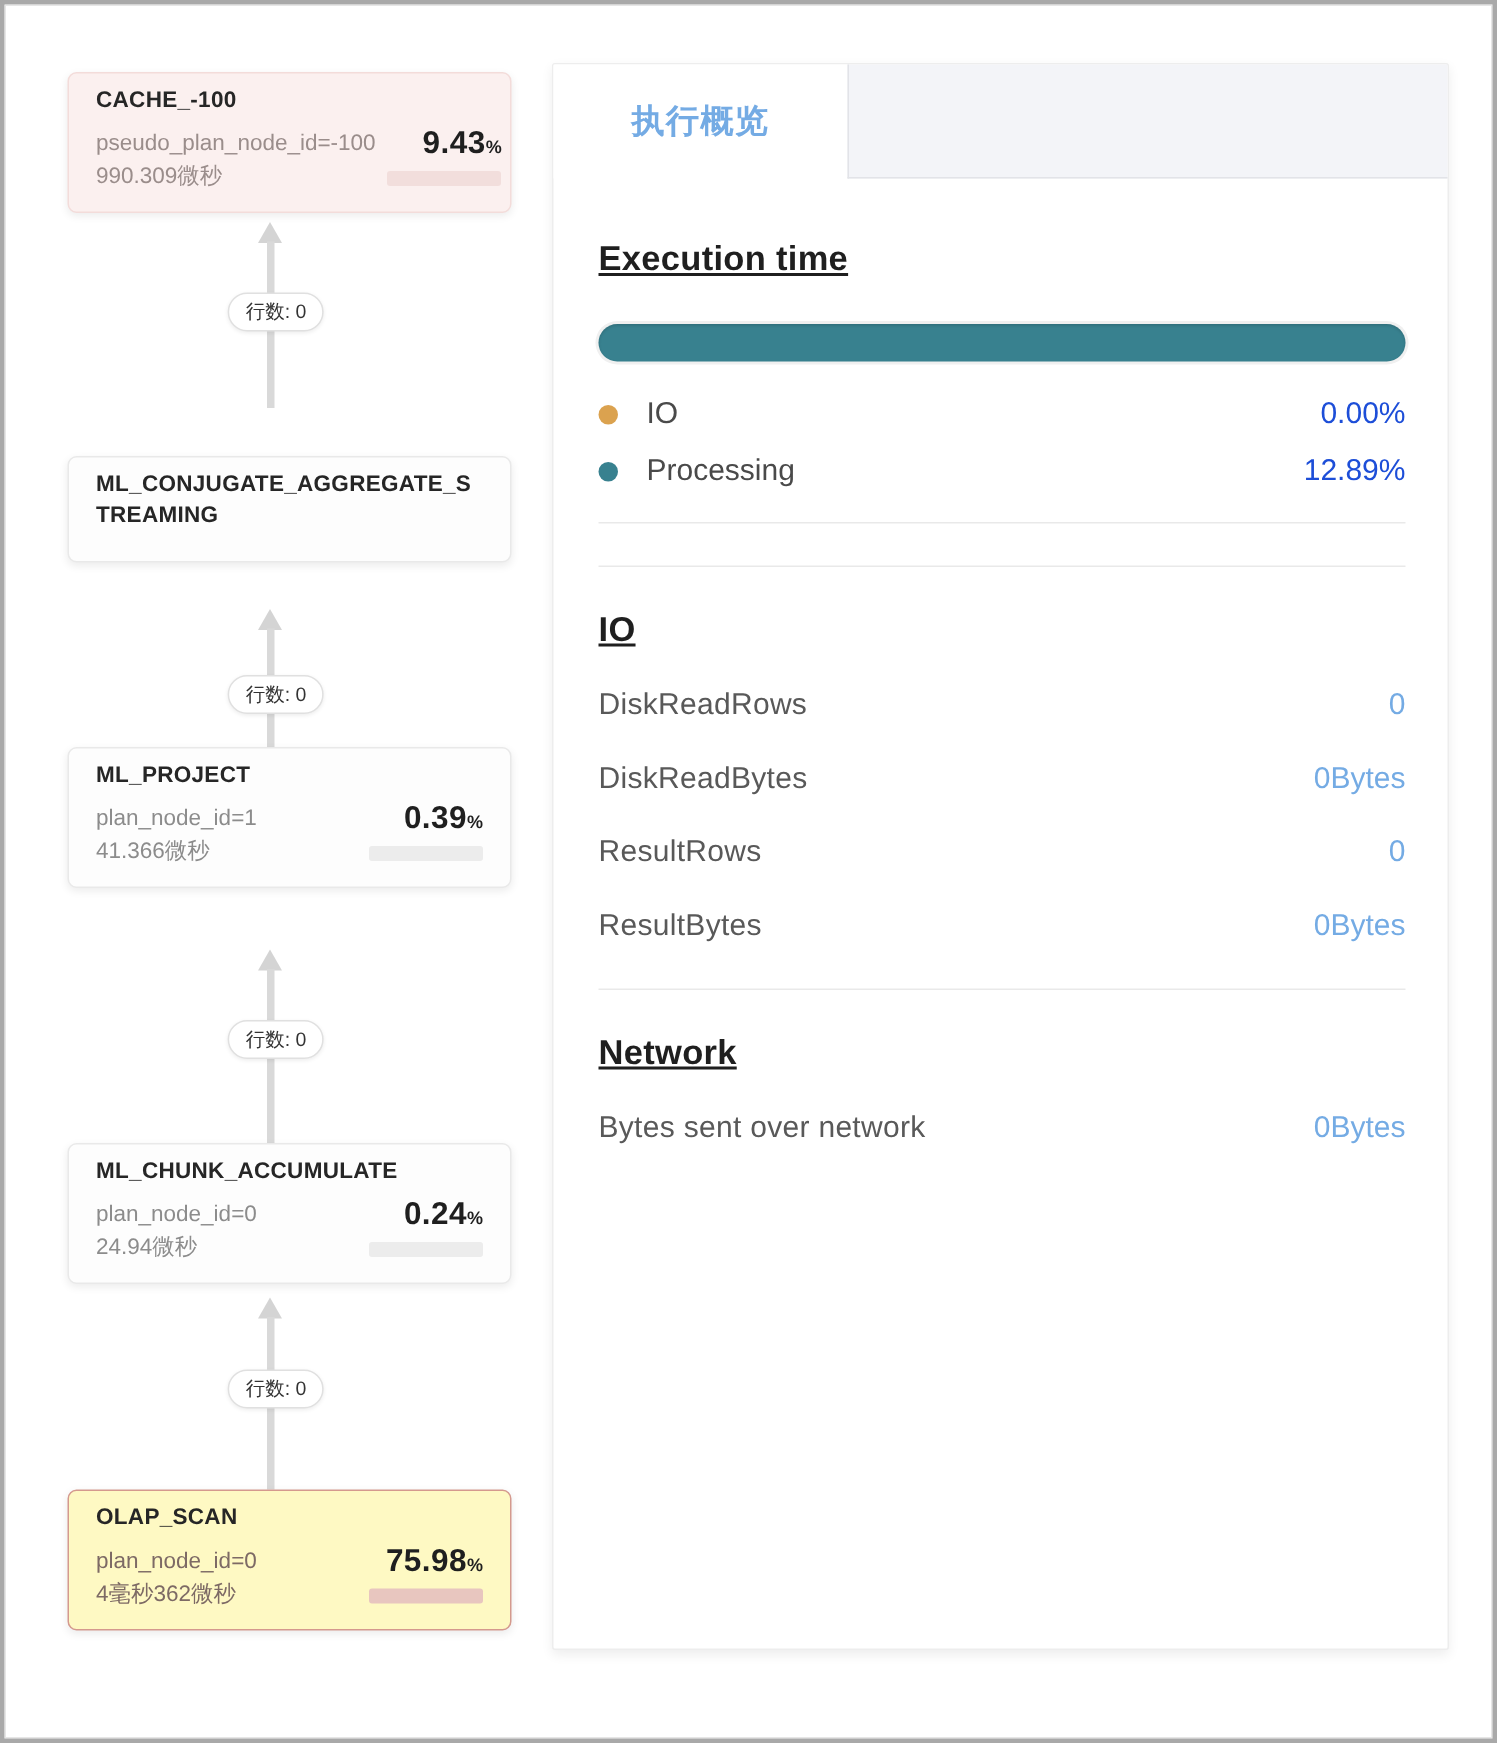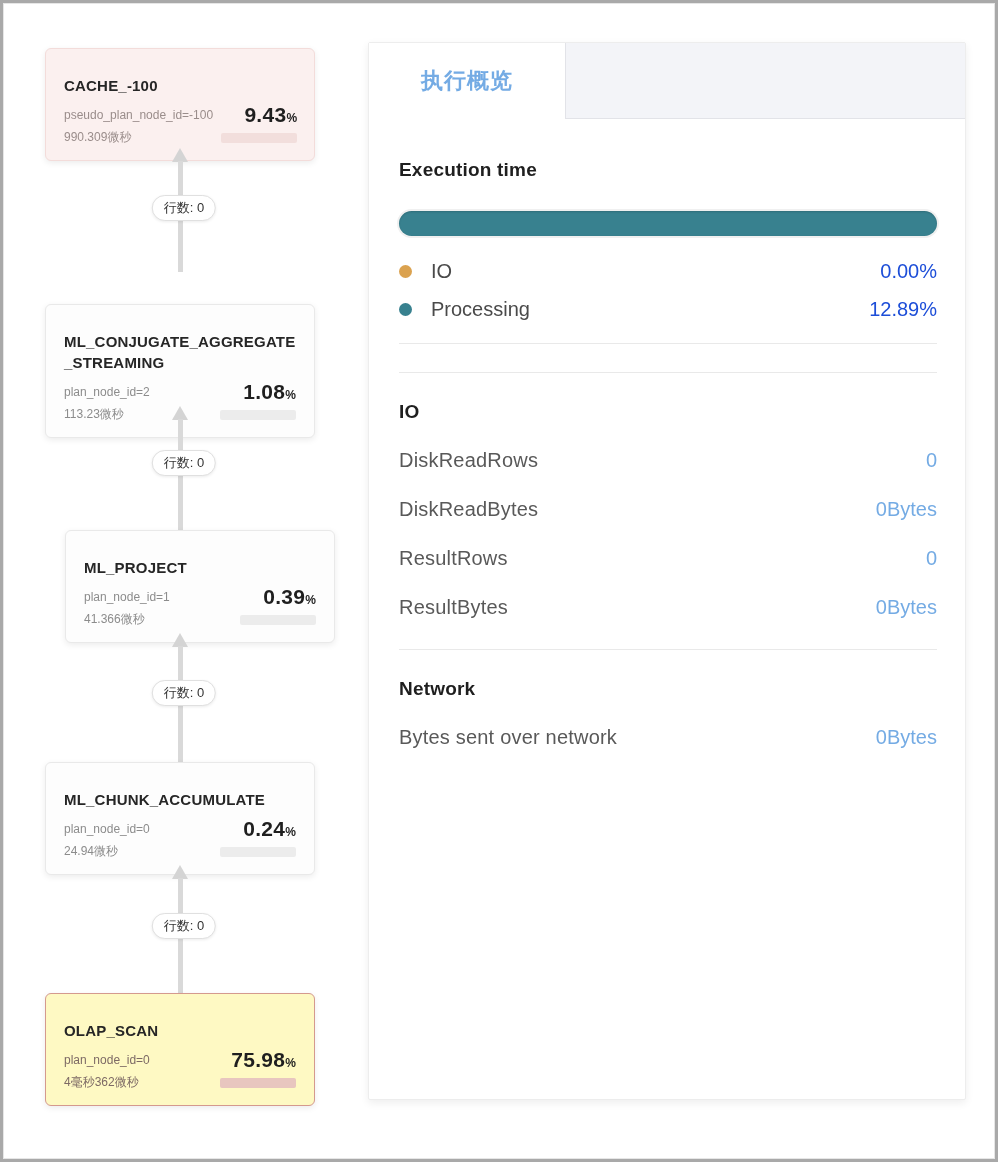--- a/index.html
+++ b/index.html
@@ -14,39 +14,39 @@
     position: absolute; inset: 0;
     border: 3px solid #a9a9a9;
     box-shadow: inset 0 0 0 1px #e6e6e6;
     pointer-events: none;
     z-index: 50;
   }
 
   
   .plan-area { position: absolute; left: 0; top: 0; width: 368px; height: 1162px; }
   .plan-card {
-    position: absolute; left: 45px; width: 270px;
+    position: absolute; left: 45px; width: 296px;
     border-radius: 6px;
-    padding: 26px 18px 13px 18px;
+    padding: 7px 18px 13px 18px;
     box-shadow: 0 2px 6px rgba(0,0,0,0.08);
     border: 1px solid #e9e9e9;
     background: #fdfdfd;
   }
   .plan-card.cache { background: #fbf0ef; border-color: #f3dcda; }
   .plan-card.scan  { background: #fef9c3; border-color: #d4998e; }
   .plan-card .node-title {
     font-size: 15px; font-weight: bold; color: #262626;
     letter-spacing: 0.2px; line-height: 21px; margin-bottom: 7px;
     word-break: break-all;
   }
   .plan-card .node-grid {
     display: grid; grid-template-columns: 1fr auto; grid-template-rows: auto auto;
     column-gap: 8px; align-items: center;
   }
-  .node-meta, .node-time { font-size: 12px; color: #8c8c8c; line-height: 20px; white-space: nowrap; }
+  .node-meta, .node-time { font-size: 15px; color: #8c8c8c; line-height: 20px; white-space: nowrap; }
   .plan-card.scan .node-meta, .plan-card.scan .node-time { color: #7d6a65; }
   .plan-card.cache .node-meta, .plan-card.cache .node-time { color: #9a8d8b; }
   .node-pct { grid-column: 2; grid-row: 1; text-align: right; white-space: nowrap; }
   .node-pct .big { font-size: 21px; font-weight: bold; color: #1f1f1f; letter-spacing: 0.3px; text-align: right; }
   .node-pct .small { font-size: 12px; font-weight: bold; color: #1f1f1f; }
   .node-bar { grid-column: 2; grid-row: 2; justify-self: end; width: 76px; height: 10px; border-radius: 2px; background: #ececec; margin-top: 2px; }
   .plan-card.cache .node-bar { background: #f2dedc; }
   .plan-card.scan  .node-bar { background: #e8c6bf; }
 
   .edge { position: absolute; left: 0; width: 368px; }
@@ -75,21 +75,21 @@
     width: 196px; height: 76px; background: #ffffff;
     display: flex; align-items: center; justify-content: center;
     font-size: 22px; font-weight: 600; color: #74abe4; letter-spacing: 1px;
     cursor: pointer;
   }
   .tabbar-rest {
     flex: 1; background: #f3f4f8;
     border-left: 1px solid #e2e3e8; border-bottom: 1px solid #e2e3e8;
   }
   .panel-body { padding: 40px 28px 0 30px; }
-  .section-heading { font-size: 19px; font-weight: 600; color: #1f1f1f; letter-spacing: 0.2px; }
+  .section-heading { font-size: 23px; font-weight: 600; color: #1f1f1f; letter-spacing: 0.2px; text-decoration: underline; }
   .exec-bar {
     margin-top: 30px; height: 25px; border-radius: 13px;
     background: #38818f;
     box-shadow: 0 0 0 2px #f0f0f0, 0 1px 2px rgba(0,0,0,0.15) inset;
   }
   .legend { margin-top: 24px; }
   .legend-row { display: flex; align-items: center; margin-bottom: 15px; }
   .legend-dot { width: 13px; height: 13px; border-radius: 50%; margin-right: 19px; flex: none; }
   .legend-label { font-size: 20px; color: #4a4a4a; }
   .legend-value { margin-left: auto; font-size: 20px; color: #1d4ed8; }
@@ -118,35 +118,29 @@
   </div>
 
   <div class="edge" style="top:148px;height:124px;">
     <div class="head" style="top:0;"></div>
     <div class="line" style="top:13px;height:111px;"></div>
     <div class="pill" style="top:47px;">行数: 0</div>
   </div>
 
   <div class="plan-card" style="top:272px;margin-top:32px;">
     <div class="node-title">ML_CONJUGATE_AGGREGATE_STREAMING</div>
-    <div class="node-grid">
-      <div class="node-meta">plan_node_id=2</div>
-      <div class="node-pct"><span class="big">1.08</span><span class="small">%</span></div>
-      <div class="node-time">113.23微秒</div>
-      <div class="node-bar"></div>
-    </div>
   </div>
 
   <div class="edge" style="top:406px;height:124px;">
     <div class="head" style="top:0;"></div>
     <div class="line" style="top:13px;height:111px;"></div>
     <div class="pill" style="top:44px;">行数: 0</div>
   </div>
 
-  <div class="plan-card" style="top:530px;margin-left:20px;">
+  <div class="plan-card" style="top:498px;">
     <div class="node-title">ML_PROJECT</div>
     <div class="node-grid">
       <div class="node-meta">plan_node_id=1</div>
       <div class="node-pct"><span class="big">0.39</span><span class="small">%</span></div>
       <div class="node-time">41.366微秒</div>
       <div class="node-bar"></div>
     </div>
   </div>
 
   <div class="edge" style="top:633px;height:129px;">

